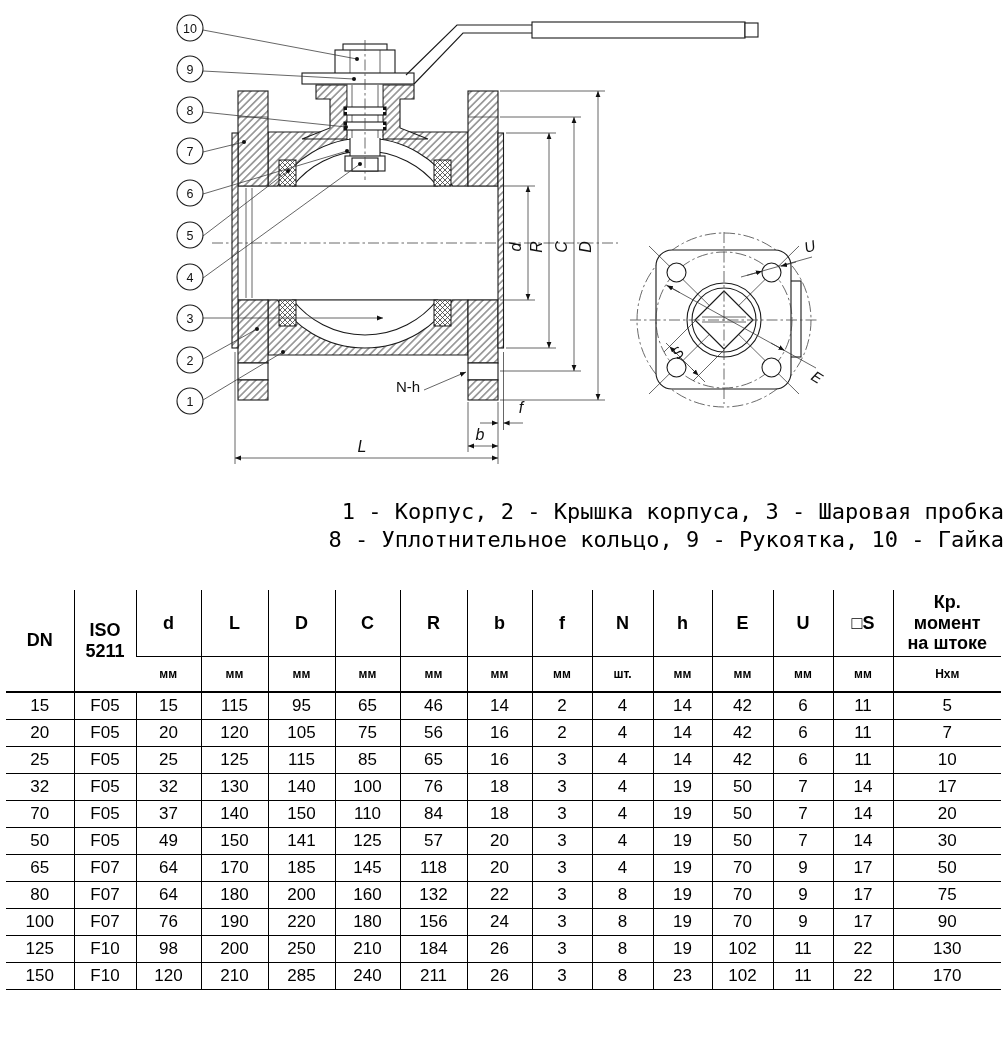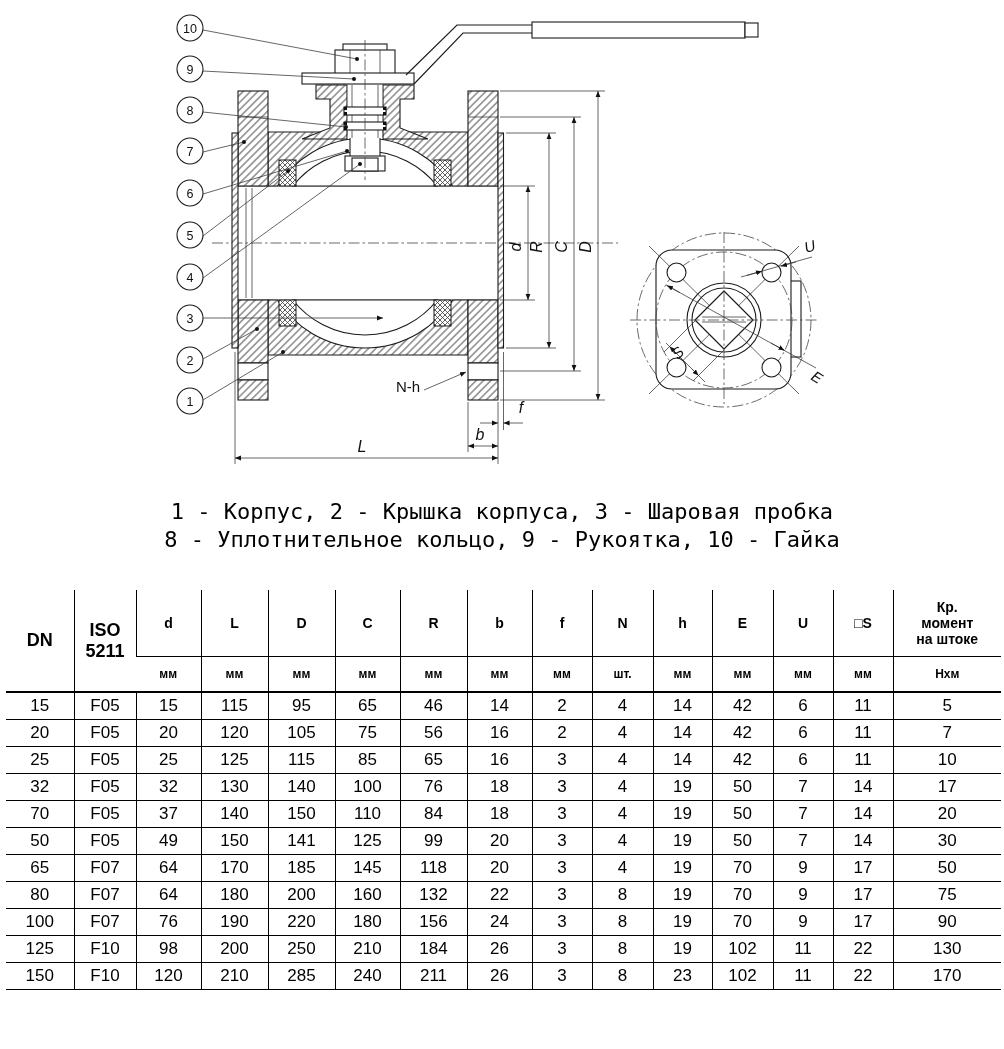--- a/index.html
+++ b/index.html
@@ -7,27 +7,27 @@
   svg text{font-family:"Liberation Sans",sans-serif;fill:#111;}
   .ln{stroke:#1a1a1a;stroke-width:1.1;fill:none;}
   .lnw{stroke:#1a1a1a;stroke-width:1.1;fill:#fff;}
   .thin{stroke:#333;stroke-width:0.75;fill:none;}
   .cl{stroke:#444;stroke-width:0.8;fill:none;stroke-dasharray:11 3 2.5 3;}
   .hat{fill:url(#hat);stroke:#1a1a1a;stroke-width:1.1;}
   .xhat{fill:url(#xhat);stroke:#1a1a1a;stroke-width:1;}
   .dimt{font-size:16px;font-style:italic;}
   .dimt2{font-size:15px;font-style:italic;}
   .callt{font-size:12.5px;}
-  .legend{width:1004px;text-align:center;margin-top:12px;
+  .legend{width:1004px;text-align:right;margin-top:12px;
           font-family:"DejaVu Sans Mono",monospace;font-size:22px;line-height:28px;}
   table{border-collapse:collapse;margin:36px 0 0 6px;table-layout:fixed;}
   th,td{border-left:1.6px solid #000;text-align:center;vertical-align:middle;padding:0;}
   th:first-child,td:first-child{border-left:none;}
   th{font-weight:bold;white-space:pre-line;}
-  th.colh{font-size:14px;height:66px;line-height:1.15;border-bottom:1.6px solid #000;}
+  th.colh{font-size:18px;height:66px;line-height:1.15;border-bottom:1.6px solid #000;}
   th.corner{font-size:18px;border-bottom:2.2px solid #000;}
   tr.units th{font-size:12px;height:34px;border-bottom:2.2px solid #000;}
   tbody td{height:26px;font-size:17px;border-bottom:1.6px solid #000;}
 </style>
 </head>
 <body>
 
 <div class="page">
 
 <svg width="1004" height="482" viewBox="0 0 1004 482">
@@ -412,21 +412,21 @@
           <td>14</td>
           <td>20</td>
         </tr>
         <tr>
           <td>50</td>
           <td>F05</td>
           <td>49</td>
           <td>150</td>
           <td>141</td>
           <td>125</td>
-          <td>99</td>
+          <td>57</td>
           <td>20</td>
           <td>3</td>
           <td>4</td>
           <td>19</td>
           <td>50</td>
           <td>7</td>
           <td>14</td>
           <td>30</td>
         </tr>
         <tr>

